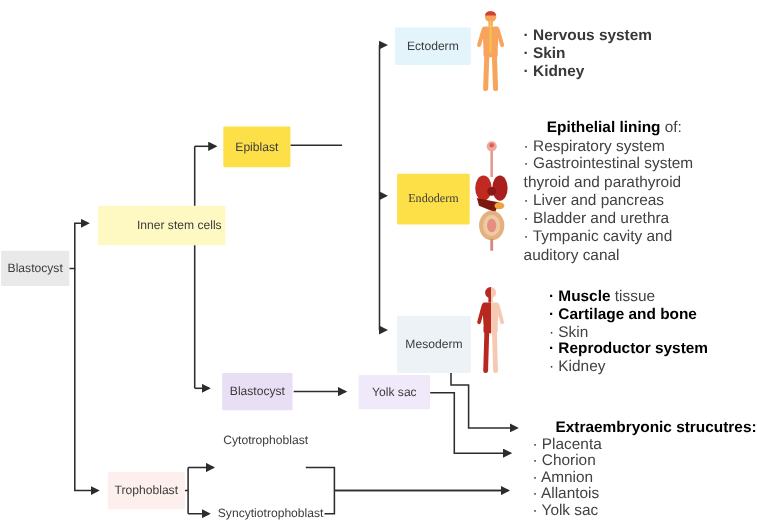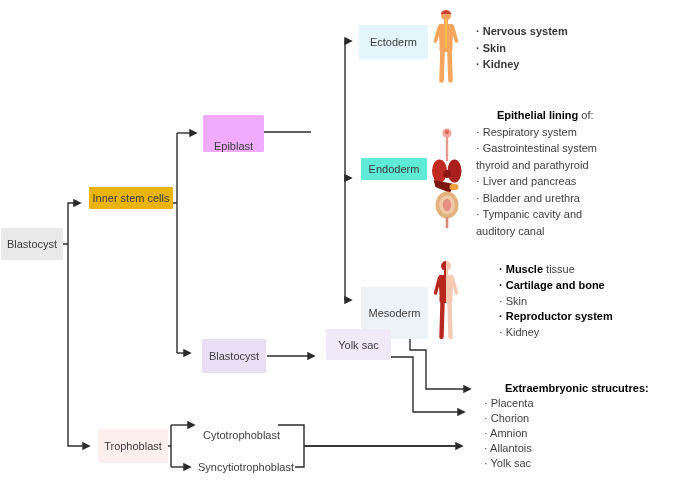--- a/index.html
+++ b/index.html
@@ -7,32 +7,32 @@
     width:688px;height:482px;position:relative;background:#ffffff;
     font-family:"Liberation Sans", sans-serif;color:#3d3d3d;overflow:hidden;
   }
   #connectors{position:absolute;left:0;top:0;width:688px;height:482px;z-index:1;}
   .node{
     position:absolute;z-index:2;display:flex;align-items:center;justify-content:center;
     font-size:11px;color:#3c3c3c;white-space:nowrap;border-radius:1px;
   }
   .plain{background:transparent;}
   .n-blastocyst{left:1px;top:228px;width:62px;height:32px;background:#e9e9e9;}
-  .n-inner{left:89px;top:187px;width:84px;height:22px;background:#eab308;}
-  .n-epiblast{left:203px;top:115px;width:61px;height:37px;background:#f0abfc;align-items:flex-end;}
+  .n-inner{left:89px;top:187px;width:84px;height:36px;background:#fef9c3;padding-left:32px;}
+  .n-epiblast{left:203px;top:115px;width:61px;height:37px;background:#fde047;}
   .n-ectoderm{left:359px;top:25px;width:69px;height:34px;background:#e3f4fb;}
-  .n-endoderm{left:361px;top:158px;width:66px;height:22px;background:#5eead4;}
+  .n-endoderm{left:361px;top:158px;width:66px;height:46px;background:#fde047;font-family:Liberation Serif, serif;}
   .n-mesoderm{left:361px;top:287px;width:67px;height:52px;background:#edf2f6;}
   .n-hypoblast{left:202px;top:339px;width:64px;height:34px;background:#e9dff4;}
-  .n-yolksac{left:326px;top:329px;width:65px;height:31px;background:#f0e9fa;}
+  .n-yolksac{left:326px;top:341px;width:65px;height:31px;background:#f0e9fa;}
   .n-trophoblast{left:98px;top:429px;width:70px;height:34px;background:#fdefed;}
-  .n-cyto{left:203px;top:428px;height:14px;}
+  .n-cyto{left:203px;top:394px;height:14px;}
   .n-syncytio{left:198px;top:460px;height:14px;}
   .list{
-    position:absolute;z-index:2;font-size:11px;color:#414141;white-space:nowrap;
+    position:absolute;z-index:2;font-size:14px;color:#414141;white-space:nowrap;
   }
   .list .b{font-weight:700;color:#000000;margin-left:21px;}
   .l-ecto{left:476px;top:23px;line-height:16.5px;font-weight:700;color:#383838;}
   .l-endo{left:476px;top:107px;line-height:16.5px;}
   .l-meso{left:478px;top:262px;line-height:15.8px;}
   .l-extra{left:484px;top:381px;line-height:15px;}
   .icon{position:absolute;z-index:2;}
   .i-body{left:431px;top:8px;}
   .i-organs{left:427px;top:126px;}
   .i-muscle{left:429px;top:259px;}

